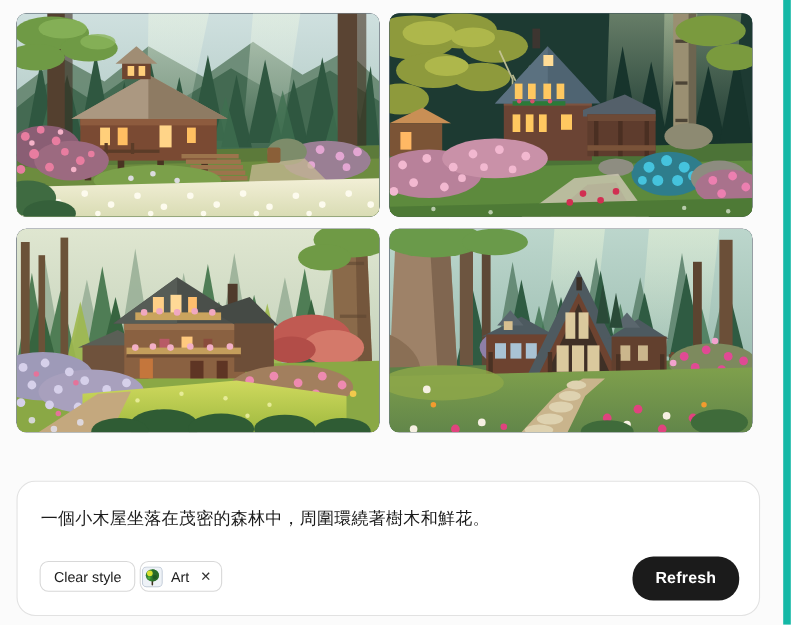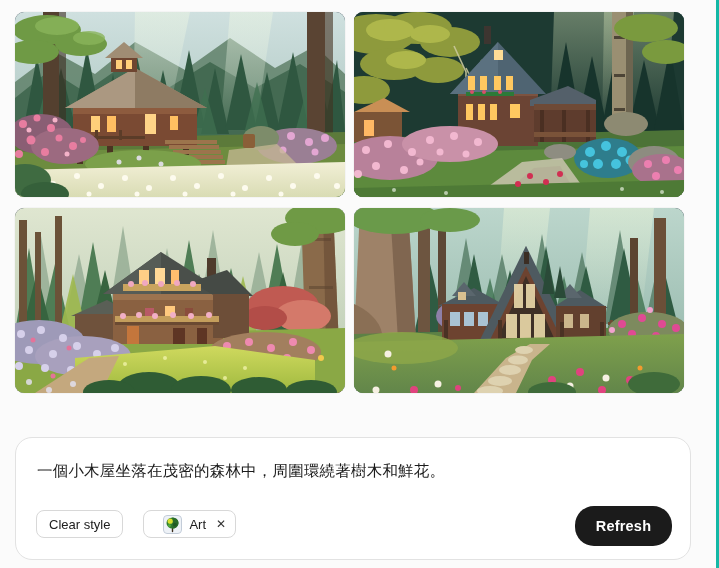--- a/index.html
+++ b/index.html
@@ -7,21 +7,21 @@
     margin: 0; padding: 0;
     width: 719px; height: 568px;
     overflow: hidden;
     background: #fbfbfb;
     font-family: "Liberation Sans", "DejaVu Sans", sans-serif;
   }
   #app {
     position: relative;
     width: 719px; height: 568px;
     background: #fbfbfb;
-    border-right: 3px solid #14b8a6;
+    border-right: 7px solid #14b8a6;
     overflow: hidden;
   }
 
   
   #results-grid {
     position: absolute;
     left: 15px; top: 12px;
     width: 676px;
     display: grid;
     grid-template-columns: 330px 330px;
@@ -58,37 +58,37 @@
     letter-spacing: 0.2px;
     font-family: "DejaVu Sans", "Liberation Sans", sans-serif;
     white-space: nowrap;
     overflow: hidden;
     cursor: text;
   }
 
   #chip-row {
     position: absolute;
     left: 20px; top: 72px;
-    display: flex; align-items: center; gap: 20px;
+    display: flex; align-items: center; gap: 4px;
   }
   .chip {
     display: inline-flex;
     align-items: center;
     height: 28px;
     padding: 0 12px;
     border: 1px solid #d8d8d8;
     border-radius: 8px;
     background: #fff;
     font-size: 13px;
     color: #202020;
     cursor: pointer;
     white-space: nowrap;
     user-select: none;
   }
-  #style-chip { padding: 0 8px 0 19px; gap: 7px; }
+  #style-chip { padding: 0 8px 0 1px; gap: 7px; }
   .chip-icon {
     width: 19px; height: 19px;
     border-radius: 4px;
     display: block;
     flex: 0 0 auto;
   }
   .chip-label { font-size: 13px; color: #202020; }
   .chip-remove {
     font-size: 12px;
     color: #333;

